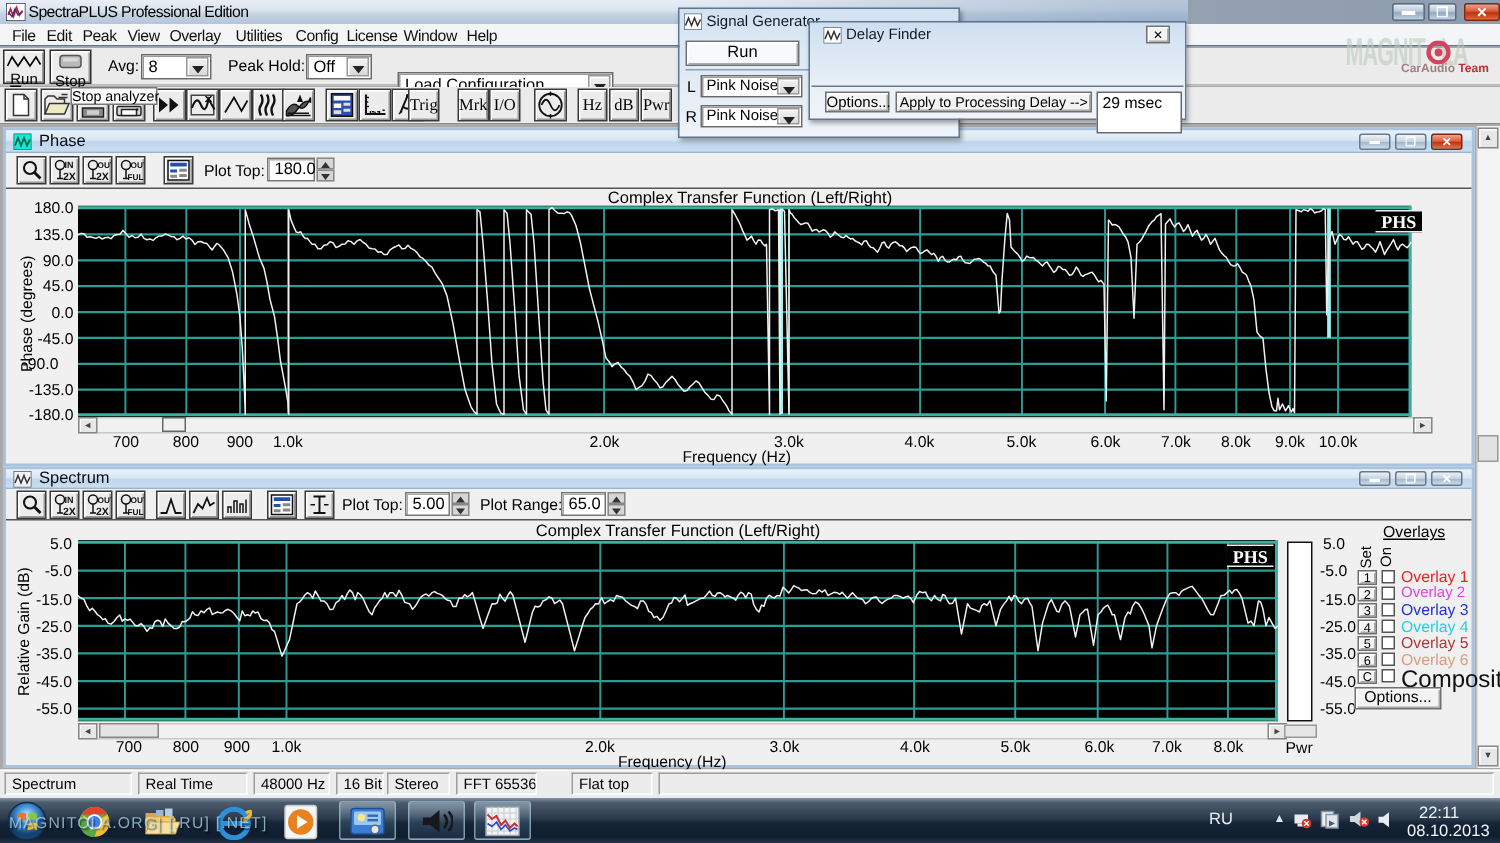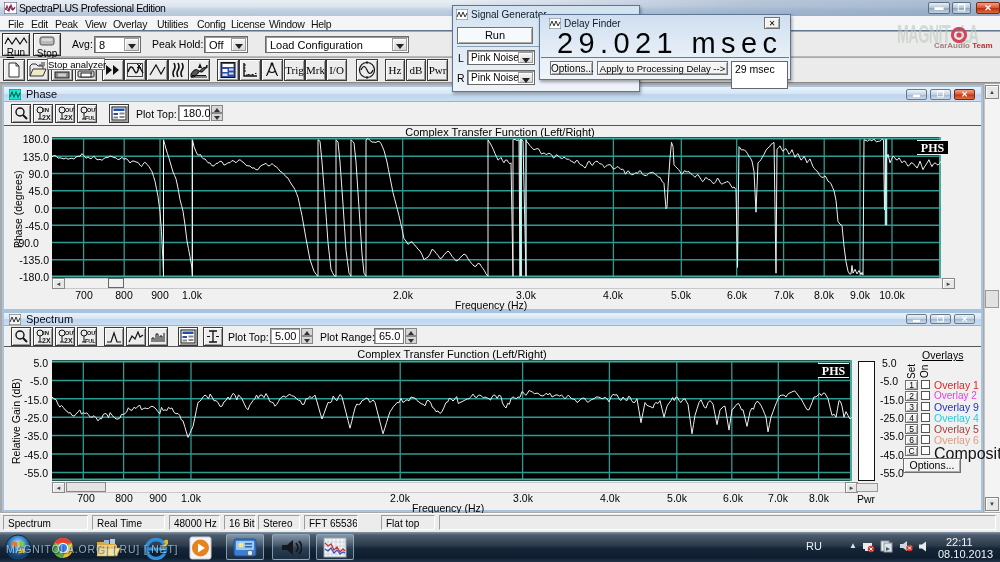--- a/index.html
+++ b/index.html
@@ -1,19 +1,19 @@
 <!DOCTYPE html>
 <html><head><meta charset="utf-8">
 <style>
 *{margin:0;padding:0;box-sizing:border-box}
 html,body{width:1000px;height:562px;overflow:hidden;font-family:"Liberation Sans",sans-serif;background:#000}
 .abs{position:absolute}
 #stage{position:relative;width:1000px;height:562px;background:#a9a9a9}
 
-#titlebar{left:0;top:0;width:1000px;height:16px;background:linear-gradient(180deg,#e9eef5 0%,#dce5ef 40%,#c4d2e2 60%,#b4c6da 100%)}
+#titlebar{left:0;top:0;width:792px;height:16px;background:linear-gradient(180deg,#e9eef5 0%,#dce5ef 40%,#c4d2e2 60%,#b4c6da 100%)}
 #titlebar .ttext{left:19px;top:2px;font-size:10.5px;color:#000;letter-spacing:-0.4px}
 .capbtn{top:2px;height:12px;border:1px solid #5c6d80;border-radius:2px;background:linear-gradient(180deg,#e8eef5,#b9c8d9 45%,#93a9bf 55%,#c2d2e2)}
 #capclose{background:linear-gradient(180deg,#f2a188,#d95839 45%,#bf3010 55%,#d86c3c);border-color:#7c2810}
 .capglyph{color:#fff;font-size:9px;font-weight:bold;text-align:center;line-height:11px}
 #menubar{left:0;top:16px;width:1000px;height:15px;background:#f4f5f7;border-bottom:1px solid #62758e}
 .mi{top:18px;font-size:10.5px;color:#111;letter-spacing:-0.3px}
 #tb1{left:0;top:32px;width:1000px;height:25px;background:#ebebeb;border-bottom:1px solid #b9b9b9}
 #tb2{left:0;top:58px;width:1000px;height:25px;background:#ebebeb;border-bottom:1px solid #8a8a8a}
 .bigbtn{top:33px;height:23px;width:28px;background:#ececec;border:1px solid #2f2f2f;box-shadow:inset 1px 1px 0 #fff,inset -1px -1px 0 #9a9a9a;font-size:10px;color:#000;text-align:center}
 .tbtn{top:59px;height:22px;width:22px;background:#ececec;border:1px solid #3a3a3a;box-shadow:inset 1px 1px 0 #fff,inset -1px -1px 0 #9a9a9a}
@@ -99,21 +99,21 @@
 <div class="abs lbl" style="left:72px;top:38px">Avg:</div>
 <div class="abs combo" style="left:94px;top:36px;width:47px;height:17px">
       <div class="ctext">8</div>
       <div class="drop"></div>
     </div>
 <div class="abs lbl" style="left:152px;top:38px">Peak Hold:</div>
 <div class="abs combo" style="left:204px;top:36px;width:44px;height:17px">
       <div class="ctext">Off</div>
       <div class="drop"></div>
     </div>
-<div class="abs combo" style="left:265px;top:36px;width:144px;height:17px">
+<div class="abs combo" style="left:265px;top:48px;width:144px;height:17px">
       <div class="ctext">Load Configuration</div>
       <div class="drop"></div>
     </div>
 <div id="tb2" class="abs"></div>
 <div class="abs tbtn" style="left:3px">
       <svg width="20" height="20">
         <path d="M5,3 h7 l3,3 v11 h-10 z" fill="#fff" stroke="#333"></path>
         <path d="M12,3 v3 h3" fill="none" stroke="#333"></path>
       </svg>
     </div>
@@ -184,21 +184,21 @@
       </svg>
     </div>
 <div class="abs tbtn" style="left:261px">
       <svg width="20" height="20">
         <path d="M10,3 l-5,12 M10,3 l5,12" stroke="#111" stroke-width="1.3" fill="none"></path>
         <path d="M6.5,11 q3.5,3 7,0" fill="none" stroke="#111" stroke-width="1.2"></path>
         <circle cx="10" cy="4" r="1.4" fill="#111"></circle>
         <path d="M4,16 l2,-2 M16,16 l-2,-2" stroke="#111"></path>
       </svg>
     </div>
-<div class="abs tbtn tbtxt" style="left:284px;width:21px">Trig</div>
+<div class="abs tbtn tbtxt" style="left:272px;width:21px">Trig</div>
 <div class="abs tbtn tbtxt" style="left:305px;width:21px">Mrk</div>
 <div class="abs tbtn tbtxt" style="left:326px;width:21px">I/O</div>
 <div class="abs tbtn" style="left:356px">
       <svg width="20" height="20">
         <circle cx="10" cy="10" r="7.5" fill="none" stroke="#111" stroke-width="1.2"></circle>
         <path d="M4,10 q3,-7 6,0 t6,0" fill="none" stroke="#111" stroke-width="1.2"></path>
         <path d="M10,1 v3 M10,16 v3" stroke="#111"></path>
       </svg>
     </div>
 <div class="abs tbtn tbtxt" style="left:385px;width:20px">Hz</div>
@@ -474,21 +474,21 @@
 <div class="abs axlbl rot" style="left:906px;top:379px;font-size:10px">Set</div>
 <div class="abs axlbl rot" style="left:919px;top:378px;font-size:10px">On</div>
 <div class="abs fbtn" style="left:905px;top:380px;width:13px;height:10px;font-size:8.5px;line-height:9px">1</div>
 <div class="abs" style="left:921px;top:380px;width:9px;height:9px;background:#fff;border:1px solid #555"></div>
 <div class="abs" style="left:934px;top:379px;font-size:10.5px;color:#e82222">Overlay 1</div>
 <div class="abs fbtn" style="left:905px;top:391px;width:13px;height:10px;font-size:8.5px;line-height:9px">2</div>
 <div class="abs" style="left:921px;top:391px;width:9px;height:9px;background:#fff;border:1px solid #555"></div>
 <div class="abs" style="left:934px;top:390px;font-size:10px;color:#dd44dd">Overlay 2</div>
 <div class="abs fbtn" style="left:905px;top:402px;width:13px;height:10px;font-size:8.5px;line-height:9px">3</div>
 <div class="abs" style="left:921px;top:402px;width:9px;height:9px;background:#fff;border:1px solid #555"></div>
-<div class="abs" style="left:934px;top:401px;font-size:10.5px;color:#2233cc">Overlay 9</div>
+<div class="abs" style="left:934px;top:401px;font-size:10.5px;color:#2233cc">Overlay 3</div>
 <div class="abs fbtn" style="left:905px;top:413px;width:13px;height:10px;font-size:8.5px;line-height:9px">4</div>
 <div class="abs" style="left:921px;top:413px;width:9px;height:9px;background:#fff;border:1px solid #555"></div>
 <div class="abs" style="left:934px;top:412px;font-size:10.5px;color:#22d0e0">Overlay 4</div>
 <div class="abs fbtn" style="left:905px;top:424px;width:13px;height:10px;font-size:8.5px;line-height:9px">5</div>
 <div class="abs" style="left:921px;top:424px;width:9px;height:9px;background:#fff;border:1px solid #555"></div>
 <div class="abs" style="left:934px;top:423px;font-size:10.5px;color:#ad3a3a">Overlay 5</div>
 <div class="abs fbtn" style="left:905px;top:435px;width:13px;height:10px;font-size:8.5px;line-height:9px">6</div>
 <div class="abs" style="left:921px;top:435px;width:9px;height:9px;background:#fff;border:1px solid #555"></div>
 <div class="abs" style="left:934px;top:434px;font-size:10.5px;color:#dd9c80">Overlay 6</div>
 <div class="abs fbtn" style="left:905px;top:446px;width:13px;height:10px;font-size:8.5px;line-height:9px">C</div>
@@ -527,21 +527,20 @@
       <div class="drop"></div>
     </div>
 
 <div class="abs float" style="left:539px;top:14px;width:252px;height:66px;background:linear-gradient(180deg,#cfdfF0,#eaf1f8 70%,#f0f4f9)"></div>
 <svg class="abs" style="left:549px;top:18px" width="12" height="11">
       <rect width="12" height="11" fill="#fff" stroke="#567"></rect>
       <polyline points="1,8 3,3 5,8 7,3 9,8 11,4" fill="none" stroke="#333" stroke-width="1"></polyline>
     </svg>
 <div class="abs" style="left:564px;top:18px;font-size:10px;color:#101828">Delay Finder</div>
 <div class="abs fbtn" style="left:764px;top:17px;width:16px;height:12px;font-size:8px;line-height:11px">✕</div>
-<div class="abs" style="left:557px;top:27px;font-size:29px;color:#050505;letter-spacing:5.4px;white-space:nowrap">29.021 msec</div>
 <div class="abs" style="left:541px;top:57px;width:248px;height:1px;background:#6a7888"></div>
 <div class="abs fbtn" style="left:550px;top:61px;width:43px;height:14px;font-size:10px;line-height:13px">Options...</div>
 <div class="abs fbtn" style="left:597px;top:61px;width:131px;height:14px;font-size:9.5px;line-height:13px;white-space:nowrap;overflow:hidden">Apply to Processing Delay --&gt;</div>
 <div class="abs" style="left:731px;top:61px;width:57px;height:28px;background:#fff;border:1px solid #667;font-size:10.5px;padding:1px 0 0 3px">29 msec</div>
 
 <div id="taskbar" class="abs"></div>
 <svg class="abs" style="left:4px;top:534px" width="28" height="27">
  <defs>
         <radialGradient id="orb" cx="50%" cy="35%">
           <stop offset="0%" stop-color="#c8e8fa"></stop>

